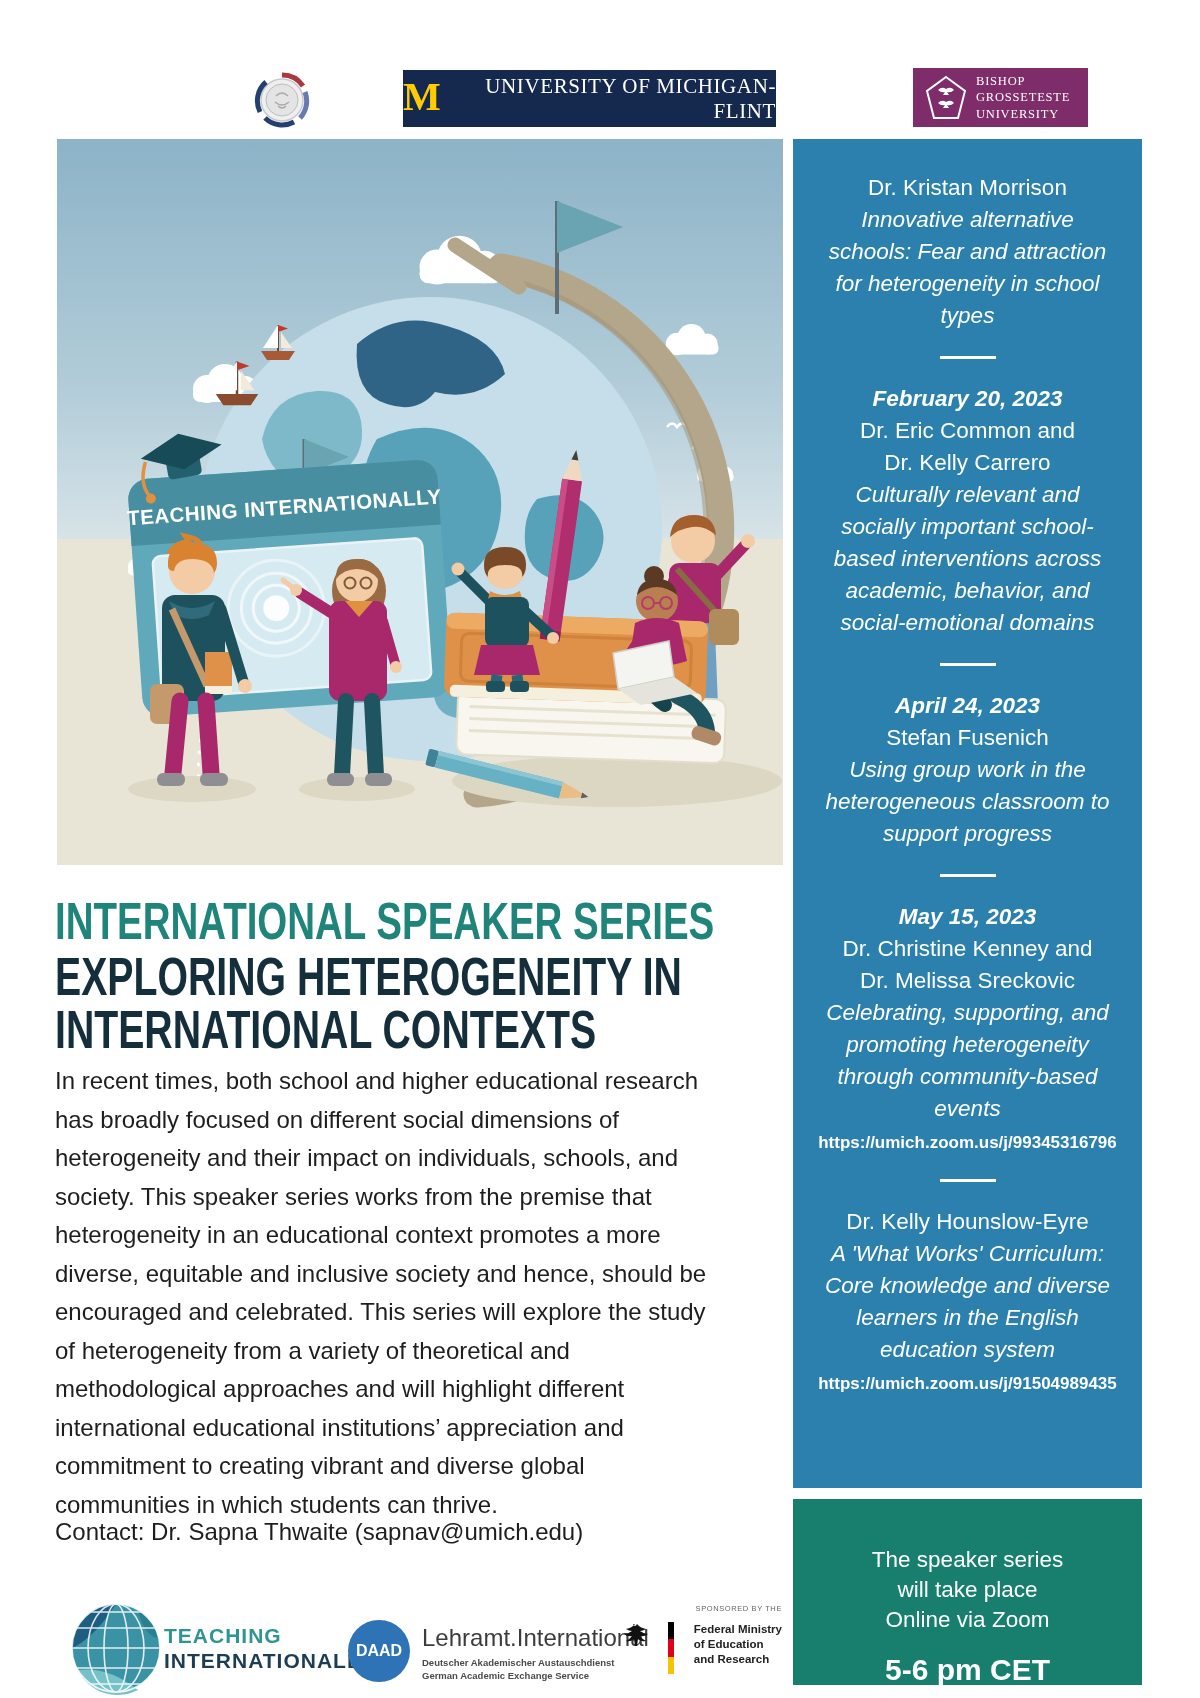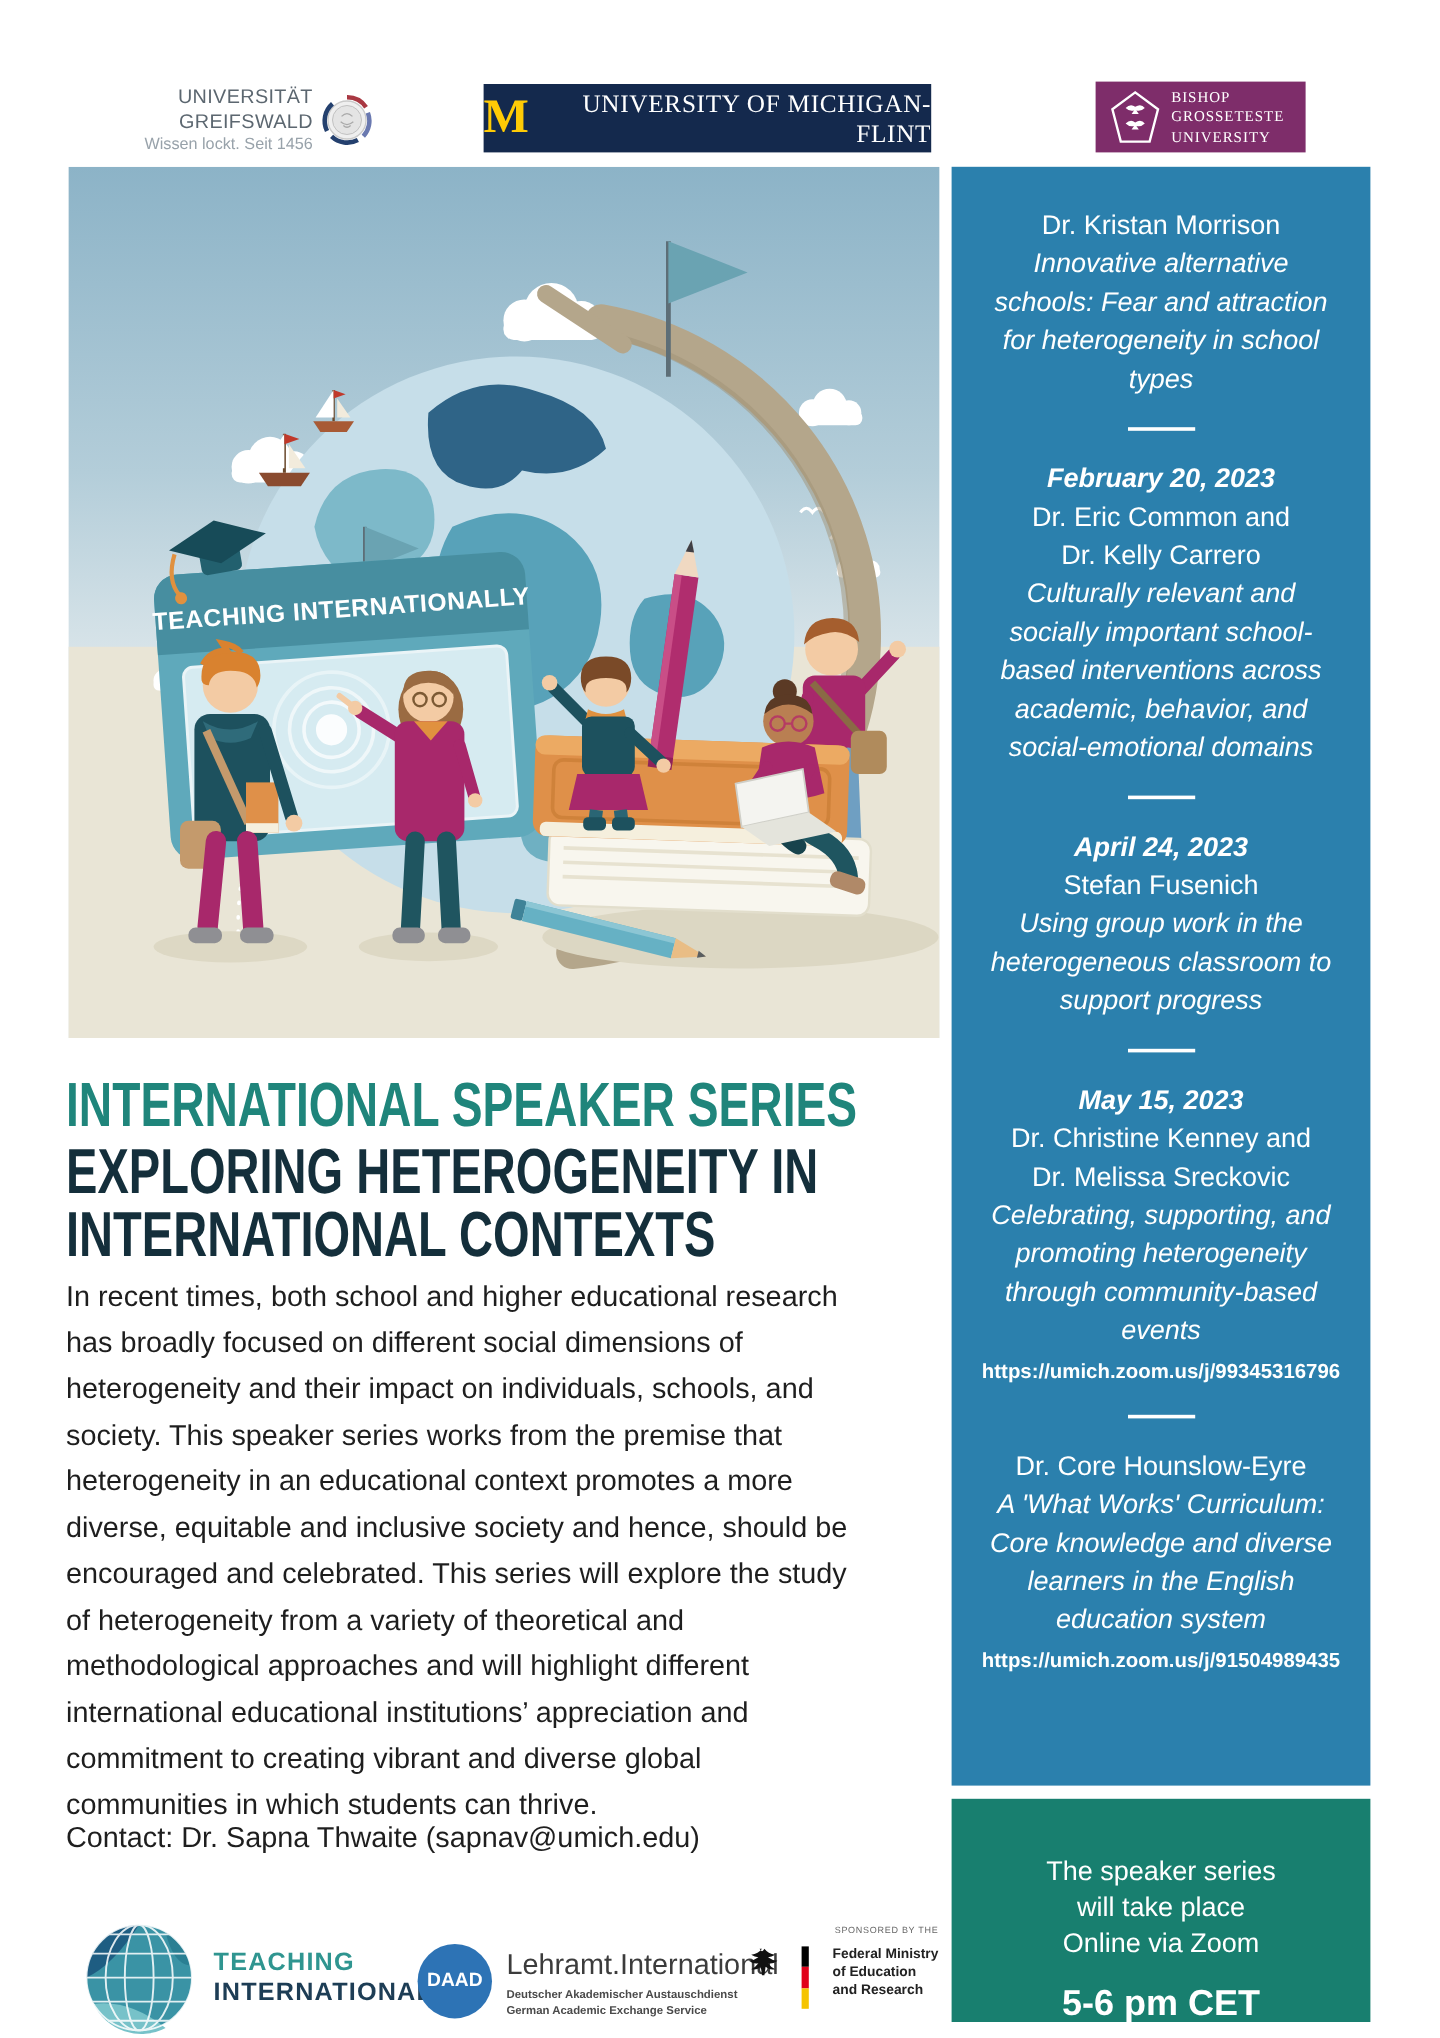--- a/index.html
+++ b/index.html
@@ -43,21 +43,21 @@
   .s-topic{font-style:italic;}
   .s-link{font-weight:bold;font-size:17px;margin-top:6px;line-height:24px;}
   .divider{width:56px;height:3px;background:#fff;margin:24px auto;}
 
   
   .zoombox{position:absolute;left:793px;top:1499px;width:349px;height:186px;background:var(--accent_green);
            box-sizing:border-box;color:#fff;text-align:center;padding-top:46px;font-size:22.5px;line-height:30px;}
   .z-time{margin-top:20px;font-size:30px;font-weight:bold;}
 
   
-  .ti-logo{position:absolute;left:68px;top:1600px;display:flex;align-items:center;gap:14px;}
+  .ti-logo{position:absolute;left:68px;top:1600px;display:flex;align-items:center;}
   .ti-words{line-height:1.2;font-weight:bold;letter-spacing:1px;font-size:21px;}
   .ti-w1{color:var(--ti_teal);}
   .ti-w2{color:var(--ti_navy);}
   .daad-logo{position:absolute;left:348px;top:1620px;display:flex;align-items:flex-start;gap:12px;}
   .daad-circle{width:62px;height:62px;border-radius:50%;background:var(--daad_blue);color:#fff;
                display:flex;align-items:center;justify-content:center;font-weight:bold;font-size:16px;}
   .daad-title{font-size:24px;color:#3c3c3c;margin-top:4px;}
   .daad-sub{font-size:9.5px;color:#4a4a4a;line-height:1.35;margin-top:5px;font-weight:bold;}
   .sponsor{position:absolute;left:612px;top:1604px;width:170px;}
   .sponsor-pre{font-size:7.5px;color:#666;letter-spacing:.6px;text-align:right;margin-bottom:9px;}
@@ -65,24 +65,20 @@
   .flag-bar{width:6px;height:52px;display:flex;flex-direction:column;}
   .flag-bar i{flex:1;display:block;}
   .sponsor-text{font-size:11.5px;font-weight:bold;color:#222;line-height:15px;white-space:pre-line;}
 </style>
 </head>
 <body>
 
 <div class="page">
 
   <div class="ug-logo">
-    <div class="ug-text">
-      <div class="ug-line1">UNIVERSITÄT GREIFSWALD</div>
-      <div class="ug-line2">Wissen lockt. Seit 1456</div>
-    </div>
     <svg width="56" height="56" viewBox="0 0 56 56">
       <circle cx="28" cy="28" r="21" fill="#efefef" stroke="#c9c9c9" stroke-width="1.5"></circle>
       <circle cx="28" cy="28" r="16" fill="#e4e4e4" stroke="#bdbdbd" stroke-width="1"></circle>
       <path d="M22 24 q6 -6 12 0 M21 30 q7 6 14 0 M24 34 q4 4 8 0" stroke="#a9a9a9" stroke-width="1.4" fill="none"></path>
       <path d="M28 3 a25 25 0 0 1 21 11" stroke="#a93842" stroke-width="5" fill="none"></path>
       <path d="M51 20 a25 25 0 0 1 -5 26" stroke="#6a79b0" stroke-width="5" fill="none"></path>
       <path d="M40 50 a25 25 0 0 1 -29 -4" stroke="#24406e" stroke-width="5" fill="none"></path>
       <path d="M6 40 a25 25 0 0 1 6 -30" stroke="#24406e" stroke-width="5" fill="none"></path>
     </svg>
   </div>
@@ -395,21 +391,21 @@
     <div>
       <div class="s-date">May 15, 2023</div>
       <div class="s-names">Dr. Christine Kenney and
 Dr. Melissa Sreckovic</div>
       <div class="s-topic">Celebrating, supporting, and promoting heterogeneity through community-based events</div>
       <div class="s-link">https://umich.zoom.us/j/99345316796</div>
     </div>
     <div class="divider"></div>
 
     <div>
-      <div class="s-names">Dr. Core Hounslow-Eyre</div>
+      <div class="s-names">Dr. Kelly Hounslow-Eyre</div>
       <div class="s-topic">A 'What Works' Curriculum: Core knowledge and diverse learners in the English education system</div>
       <div class="s-link">https://umich.zoom.us/j/91504989435</div>
     </div>
   </div>
 
   <div class="zoombox">
     <div style="white-space:pre-line;">The speaker series
 will take place
 Online via Zoom</div>
     <div class="z-time">5-6 pm CET</div>

